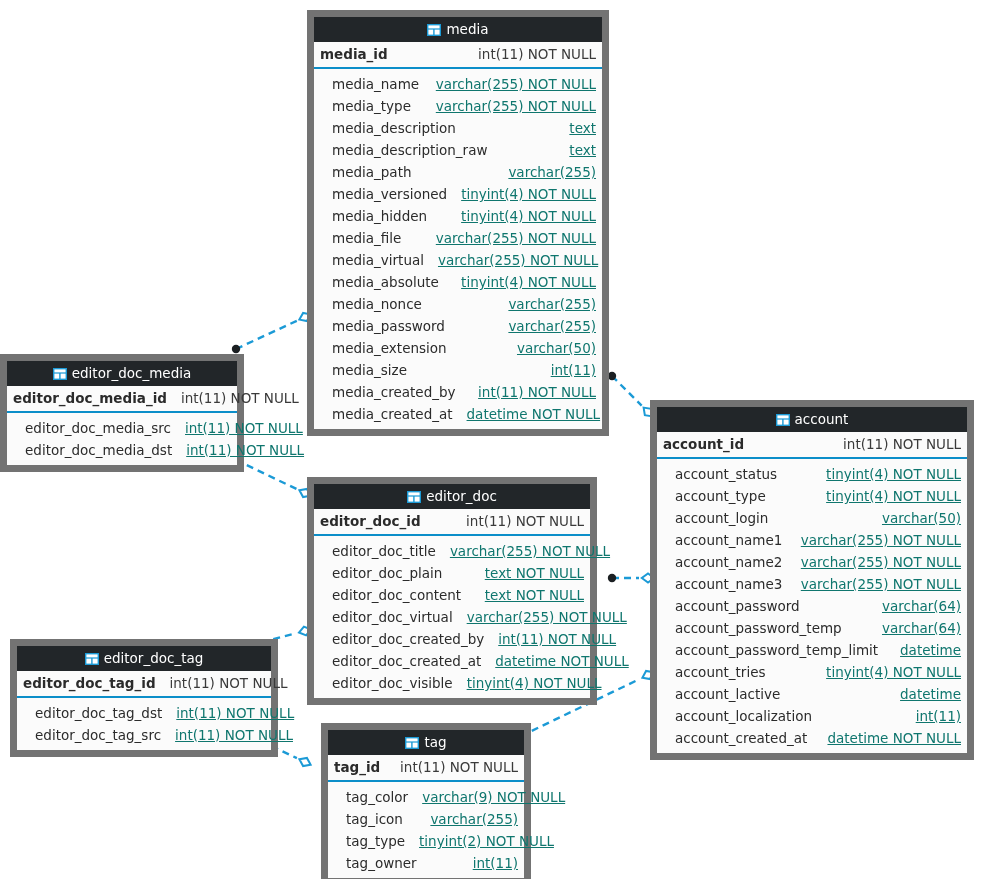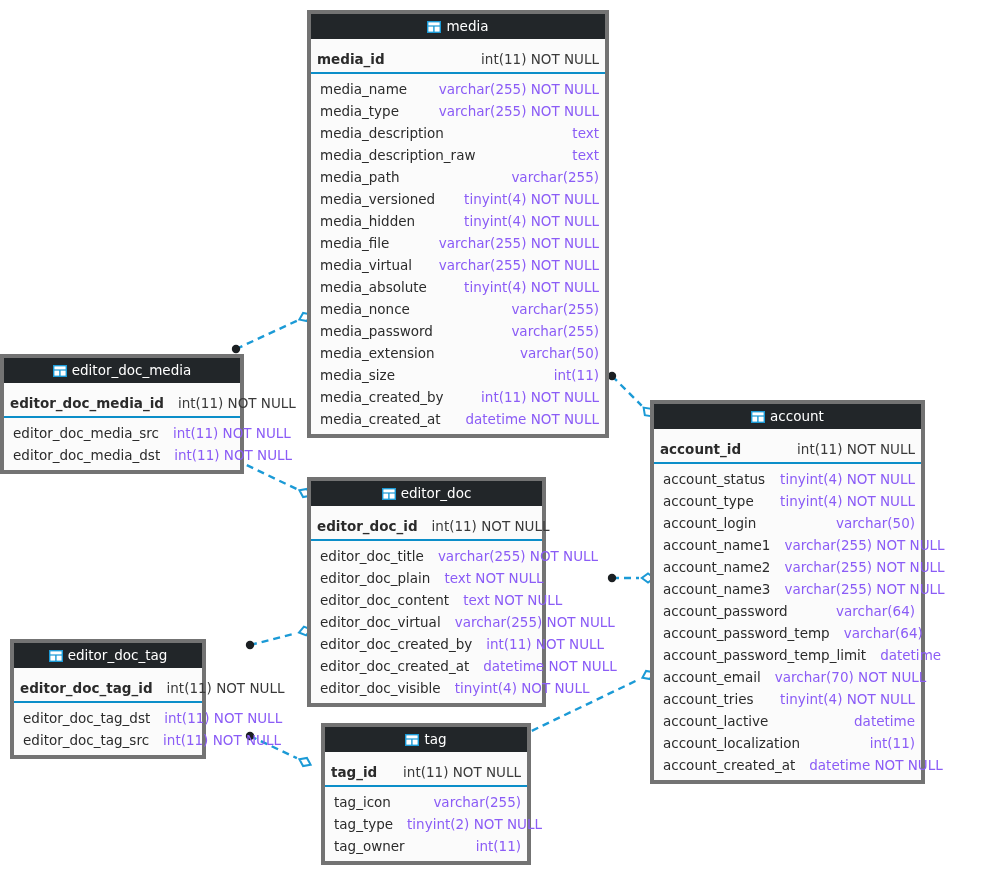--- a/index.html
+++ b/index.html
@@ -21,21 +21,21 @@
     position: absolute;
     left: 0;
     top: 0;
     width: 1005px;
     height: 879px;
     pointer-events: none;
   }
   .entity {
     position: absolute;
     box-sizing: border-box;
-    border: 4px solid #737373;
+    border: 7px solid #737373;
     background: #fbfbfb;
     z-index: 2;
   }
   .entity-header {
     background: #222629;
     color: #ffffff;
     font-size: 13.5px;
     height: 25px;
     line-height: 25px;
     text-align: center;
@@ -47,46 +47,47 @@
     vertical-align: -2px;
     margin-right: 5px;
   }
   .pk-row {
     display: flex;
     justify-content: space-between;
     align-items: center;
     font-size: 13.5px;
     color: #2b2b2b;
     font-weight: bold;
-    padding: 12px 6px 5px 6px;
+    padding: 4px 6px 5px 6px;
     border-bottom: 2px solid #0c8ec9;
     background: #fbfbfb;
     white-space: nowrap;
   }
   .pk-row .coltype {
     font-weight: normal;
     color: #3a3a3a;
     padding-left: 14px;
   }
   .rows {
-    padding: 4px 0 4px 3px;
+    padding: 4px 0 4px 12px;
   }
   .row {
     display: flex;
     justify-content: space-between;
     align-items: center;
     font-size: 13.5px;
     color: #2b2b2b;
     padding: 1px 6px 1px 6px;
     white-space: nowrap;
     line-height: 20px;
   }
   .row .coltype {
-    color: #8b5cf6;
+    color: #0f766e;
     padding-left: 14px;
+    text-decoration: underline;
   }
 </style>
 </head>
 <body>
 
 <div id="canvas">
   <svg id="edge-layer" viewBox="0 0 1005 879">
       <g>
         <line x1="236" y1="349" x2="296.83530589030266" y2="320.78652480449733" stroke="#1b9ad6" stroke-width="2.4" stroke-dasharray="7,5"></line>
         <circle cx="236" cy="349" r="4.2" fill="#1b1f22"></circle>
@@ -194,21 +195,21 @@
         <div class="row">
           <span class="colname">media_created_by</span>
           <span class="coltype">int(11) NOT NULL</span>
         </div>
         <div class="row">
           <span class="colname">media_created_at</span>
           <span class="coltype">datetime NOT NULL</span>
         </div>
       </div>
     </div>
-    <div class="entity" style="left: 650px; top: 400px; width: 275px;">
+    <div class="entity" style="left: 650px; top: 400px; width: 324px;">
       <div class="entity-header"><svg width="14" height="12" viewBox="0 0 14 12" class="tbl-icon">
           <rect x="0" y="0" width="14" height="12" fill="#1b9ad6"></rect>
           <rect x="1.4" y="1.4" width="11.2" height="3" fill="#ffffff"></rect>
           <rect x="1.4" y="5.6" width="4.8" height="5" fill="#ffffff"></rect>
           <rect x="7.6" y="5.6" width="5" height="5" fill="#ffffff"></rect>
         </svg><span>account</span></div>
       <div class="pk-row">
         <span class="colname">account_id</span>
         <span class="coltype">int(11) NOT NULL</span>
       </div>
@@ -243,42 +244,38 @@
         </div>
         <div class="row">
           <span class="colname">account_password_temp</span>
           <span class="coltype">varchar(64)</span>
         </div>
         <div class="row">
           <span class="colname">account_password_temp_limit</span>
           <span class="coltype">datetime</span>
         </div>
         <div class="row">
-          <span class="colname">account_email</span>
-          <span class="coltype">varchar(70) NOT NULL</span>
-        </div>
-        <div class="row">
           <span class="colname">account_tries</span>
           <span class="coltype">tinyint(4) NOT NULL</span>
         </div>
         <div class="row">
           <span class="colname">account_lactive</span>
           <span class="coltype">datetime</span>
         </div>
         <div class="row">
           <span class="colname">account_localization</span>
           <span class="coltype">int(11)</span>
         </div>
         <div class="row">
           <span class="colname">account_created_at</span>
           <span class="coltype">datetime NOT NULL</span>
         </div>
       </div>
     </div>
-    <div class="entity" style="left: 307px; top: 477px; width: 239px;">
+    <div class="entity" style="left: 307px; top: 477px; width: 290px;">
       <div class="entity-header"><svg width="14" height="12" viewBox="0 0 14 12" class="tbl-icon">
           <rect x="0" y="0" width="14" height="12" fill="#1b9ad6"></rect>
           <rect x="1.4" y="1.4" width="11.2" height="3" fill="#ffffff"></rect>
           <rect x="1.4" y="5.6" width="4.8" height="5" fill="#ffffff"></rect>
           <rect x="7.6" y="5.6" width="5" height="5" fill="#ffffff"></rect>
         </svg><span>editor_doc</span></div>
       <div class="pk-row">
         <span class="colname">editor_doc_id</span>
         <span class="coltype">int(11) NOT NULL</span>
       </div>
@@ -328,21 +325,21 @@
         <div class="row">
           <span class="colname">editor_doc_media_src</span>
           <span class="coltype">int(11) NOT NULL</span>
         </div>
         <div class="row">
           <span class="colname">editor_doc_media_dst</span>
           <span class="coltype">int(11) NOT NULL</span>
         </div>
       </div>
     </div>
-    <div class="entity" style="left: 10px; top: 639px; width: 196px;">
+    <div class="entity" style="left: 10px; top: 639px; width: 268px;">
       <div class="entity-header"><svg width="14" height="12" viewBox="0 0 14 12" class="tbl-icon">
           <rect x="0" y="0" width="14" height="12" fill="#1b9ad6"></rect>
           <rect x="1.4" y="1.4" width="11.2" height="3" fill="#ffffff"></rect>
           <rect x="1.4" y="5.6" width="4.8" height="5" fill="#ffffff"></rect>
           <rect x="7.6" y="5.6" width="5" height="5" fill="#ffffff"></rect>
         </svg><span>editor_doc_tag</span></div>
       <div class="pk-row">
         <span class="colname">editor_doc_tag_id</span>
         <span class="coltype">int(11) NOT NULL</span>
       </div>
@@ -362,20 +359,24 @@
           <rect x="0" y="0" width="14" height="12" fill="#1b9ad6"></rect>
           <rect x="1.4" y="1.4" width="11.2" height="3" fill="#ffffff"></rect>
           <rect x="1.4" y="5.6" width="4.8" height="5" fill="#ffffff"></rect>
           <rect x="7.6" y="5.6" width="5" height="5" fill="#ffffff"></rect>
         </svg><span>tag</span></div>
       <div class="pk-row">
         <span class="colname">tag_id</span>
         <span class="coltype">int(11) NOT NULL</span>
       </div>
       <div class="rows">
+        <div class="row">
+          <span class="colname">tag_color</span>
+          <span class="coltype">varchar(9) NOT NULL</span>
+        </div>
         <div class="row">
           <span class="colname">tag_icon</span>
           <span class="coltype">varchar(255)</span>
         </div>
         <div class="row">
           <span class="colname">tag_type</span>
           <span class="coltype">tinyint(2) NOT NULL</span>
         </div>
         <div class="row">
           <span class="colname">tag_owner</span>

